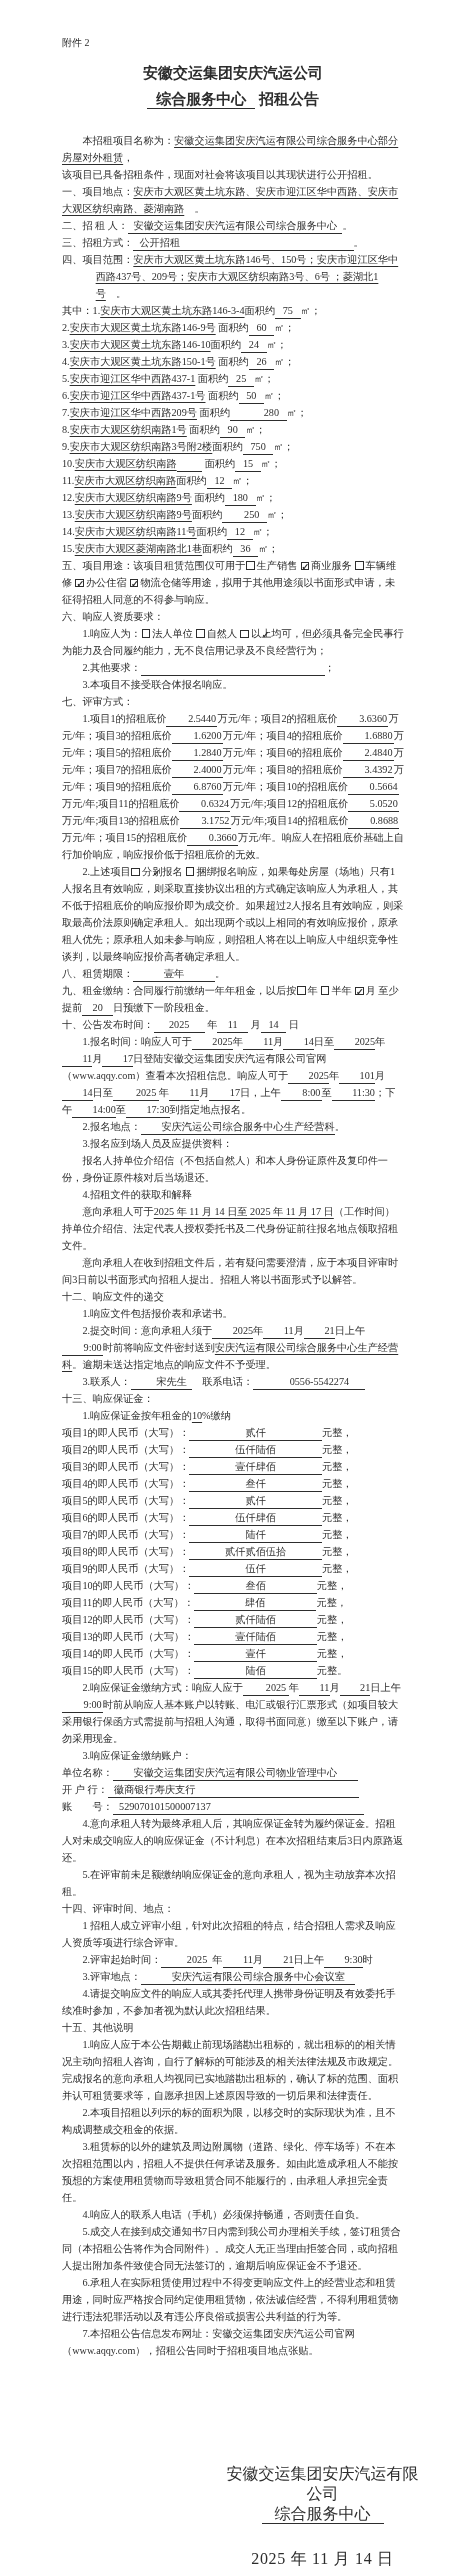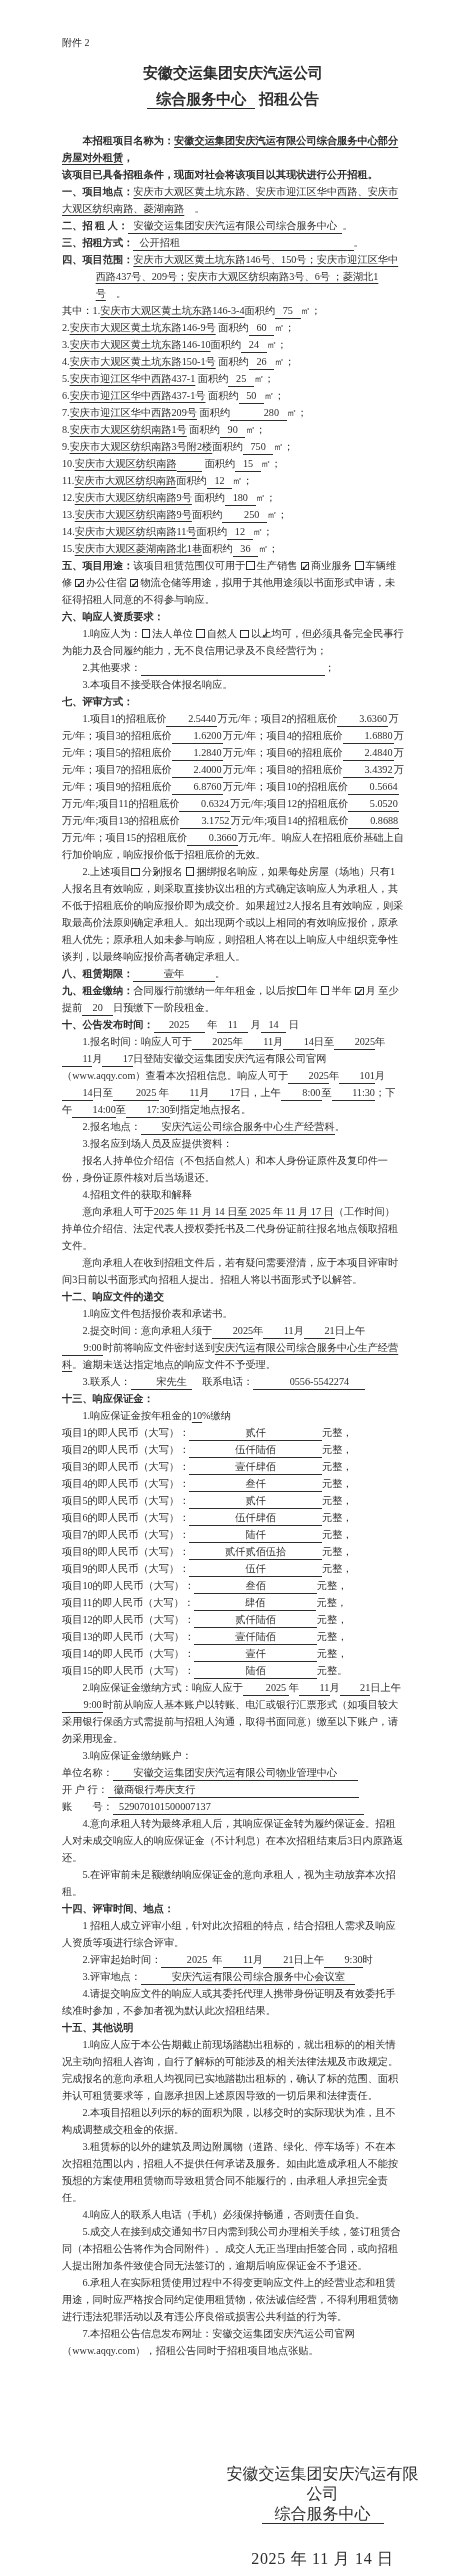--- a/index.html
+++ b/index.html
@@ -26,21 +26,21 @@
     margin:0;
   }
   .title .ul2{border-bottom:1.3px solid #2d2d2d;padding:0 9.2px 0.7px 9.2px;}
   #doc-body{margin-top:20px;}
   #doc-body p{margin:0;}
   .ind{text-indent:2em;}
   .li0{margin-left:2.8em;}
   .li{margin-left:4.8em;}
   .acct{margin-left:3.2em;}
   .hang{padding-left:3.3em;text-indent:-3.3em;}
-  .b{font-weight:bold;}
+  .b{font-weight:normal;}
   .ul{text-decoration:underline;text-underline-offset:2.6px;}
   .blank{
     display:inline-block;
     border-bottom:0.7px solid #2d2d2d;
     text-align:center;
     line-height:14.5px;
     vertical-align:bottom;
   }
   .cb{
     display:inline-block;

